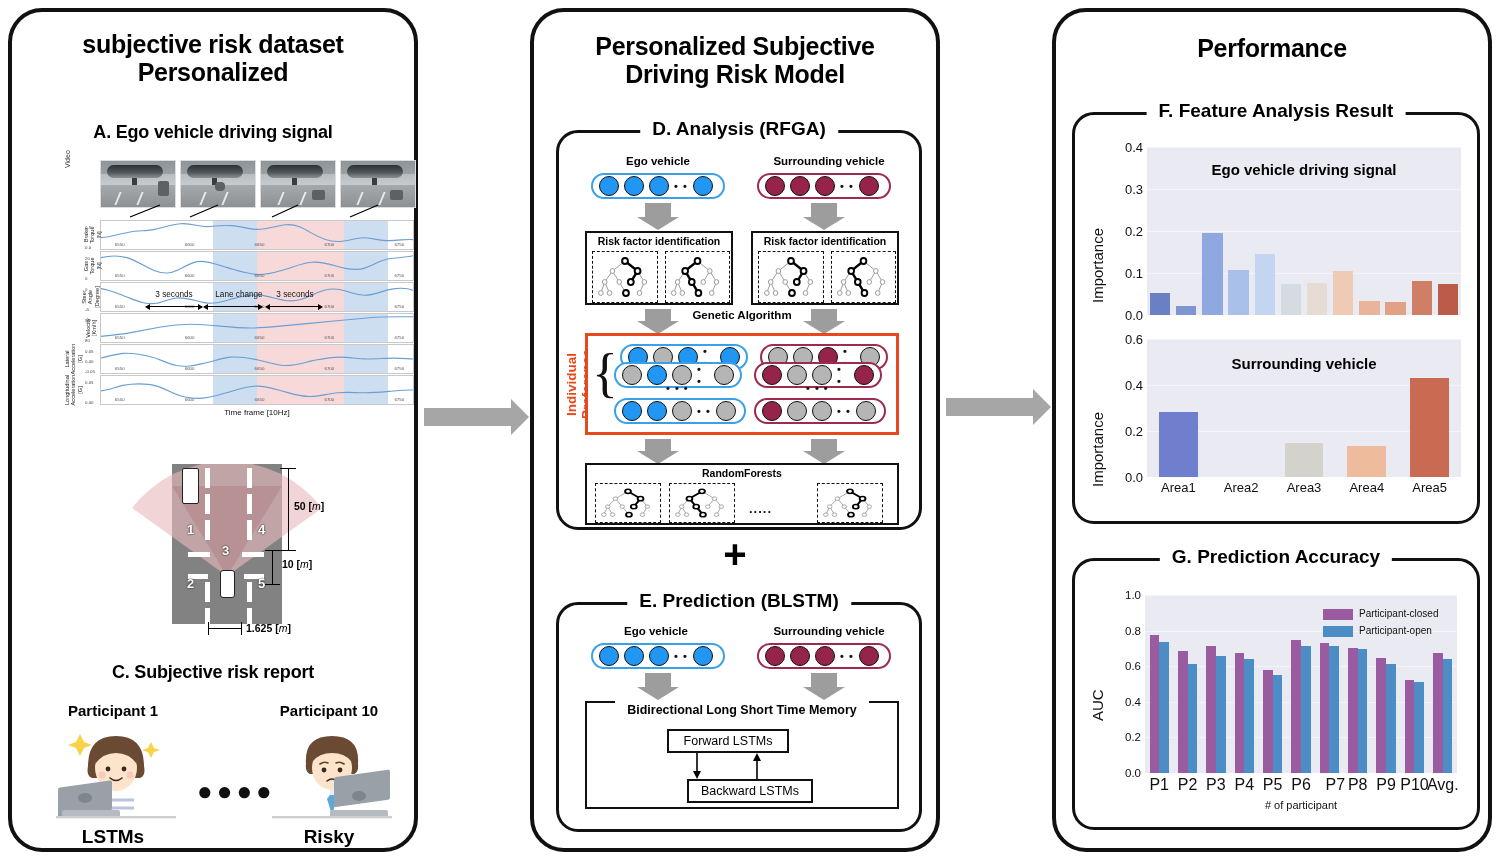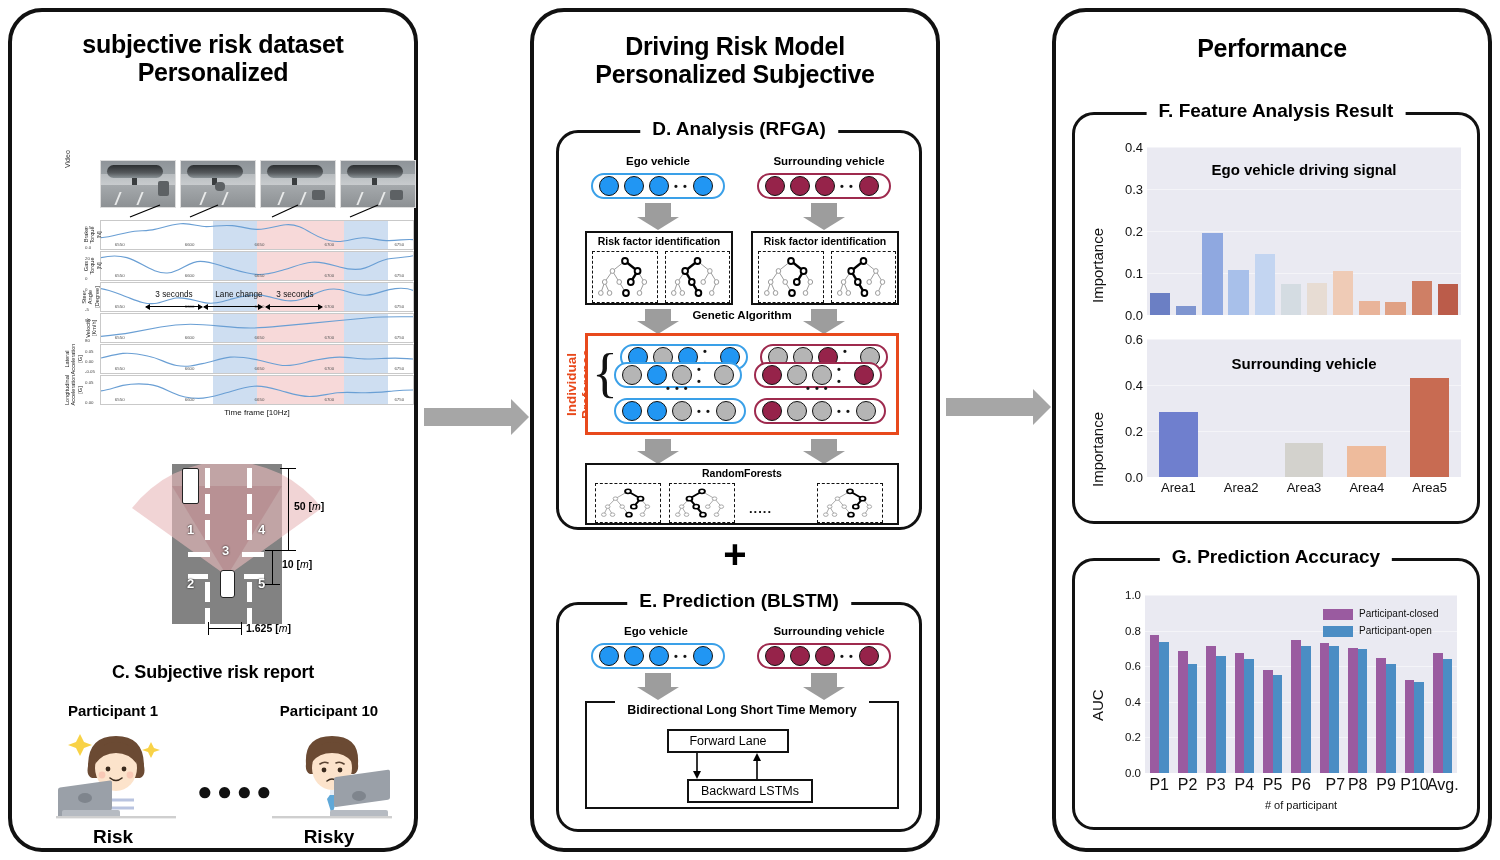--- a/index.html
+++ b/index.html
@@ -134,20 +134,21 @@
 
 <div class="conn" style="left:424px;top:408px;width:88px;"></div>
 <div class="conn" style="left:946px;top:398px;width:88px;"></div>
 
 <div class="panel" id="panel-left">
   <div class="panel-title" style="top:18px;" id="ttl-left">
       <div>subjective risk dataset</div>
       <div>Personalized</div>
     </div>
 
+  <div class="sec-title" style="position:absolute;top:110px;width:100%;">A. Ego vehicle driving signal</div>
 
   <div id="sigwrap">
     <span class="vlabel">Video</span>
     <div class="vidrow">
       <div class="vidthumb" style="left:0;">
         <div class="mirror"></div>
           <div class="road"></div>
         <div class="lane" style="left:22%;"></div>
           <div class="lane" style="left:52%;"></div>
         <div class="car" style="right:6px;bottom:11px;height:15px;width:11px;"></div>
@@ -402,29 +403,29 @@
       <path d="M38 96 q0 -28 22 -28 q22 0 22 28z" fill="#fff"></path>
       <path d="M60 68 l-5 7 l5 16 l5 -16z" fill="#5fa8d8"></path>
       <rect x="58" y="66" width="4" height="5" fill="#e8eef5"></rect>
       <rect x="62" y="62" width="56" height="30" rx="2" fill="#9aa0a8" transform="skewY(-8)"></rect>
       <rect x="58" y="86" width="58" height="8" rx="2" fill="#b6bbc2"></rect>
       <ellipse cx="87" cy="72" rx="7" ry="5" fill="#7f858d"></ellipse>
       <rect x="0" y="92" width="120" height="2.4" fill="#cfcfcf"></rect>
     </svg>
 
     <div class="dots4">●●●●</div>
-    <div class="verdict" style="left:6px;top:142px;">Risk</div>
+    <div class="verdict" style="left:6px;top:142px;">LSTMs</div>
     <div class="verdict" style="left:222px;top:142px;">Risky</div>
   </div>
 </div>
 
 <div class="panel" id="panel-mid">
   <div class="panel-title" style="top:20px;" id="ttl-mid">
+      <div>Personalized Subjective</div>
       <div>Driving Risk Model</div>
-      <div>Personalized Subjective</div>
     </div>
 
   <div class="inner-box" style="left:22px;top:118px;width:366px;height:400px;">
     <div class="inner-label">D. Analysis (RFGA)</div>
 
     <div class="grp-label" style="left:24px;top:22px;width:150px;">Ego vehicle</div>
     <div class="grp-label" style="left:190px;top:22px;width:160px;">Surrounding vehicle</div>
 
     <div class="chain" style="left:32px;top:40px;width:134px;">
       <span class="node"></span>
@@ -713,21 +714,21 @@
 
     <div class="garrow" style="left:86px;top:68px;height:14px;"></div>
     <div class="garrow" style="left:252px;top:68px;height:14px;"></div>
 
     <div class="grp-label" style="left:26px;top:98px;width:314px;font-size:12.5px;">Bidirectional Long Short Time Memory</div>
     <div class="bracket" style="left:26px;top:96px;width:314px;height:108px;"></div>
     <div class="bracket" style="left:26px;top:96px;width:30px;height:0;border-bottom:none;border-left:none;border-right:none;border-top:2px solid #111;"></div>
     <div class="bracket" style="left:310px;top:96px;width:30px;height:0;border-bottom:none;border-left:none;border-right:none;border-top:2px solid #111;"></div>
 
     <div class="lstmbox" style="left:108px;top:124px;width:122px;height:24px;">
-      <span>Forward Lane</span>
+      <span>Forward LSTMs</span>
     </div>
     <svg style="position:absolute;left:130px;top:148px;width:90px;height:28px;">
       <line x1="8" y1="0" x2="8" y2="20" stroke="#000" stroke-width="1.6"></line>
       <polygon points="8,26 4,18 12,18" fill="#000"></polygon>
       <line x1="68" y1="26" x2="68" y2="6" stroke="#000" stroke-width="1.6"></line>
       <polygon points="68,0 64,8 72,8" fill="#000"></polygon>
     </svg>
     <div class="lstmbox" style="left:128px;top:174px;width:126px;height:24px;">
       <span>Backward LSTMs</span>
     </div>

